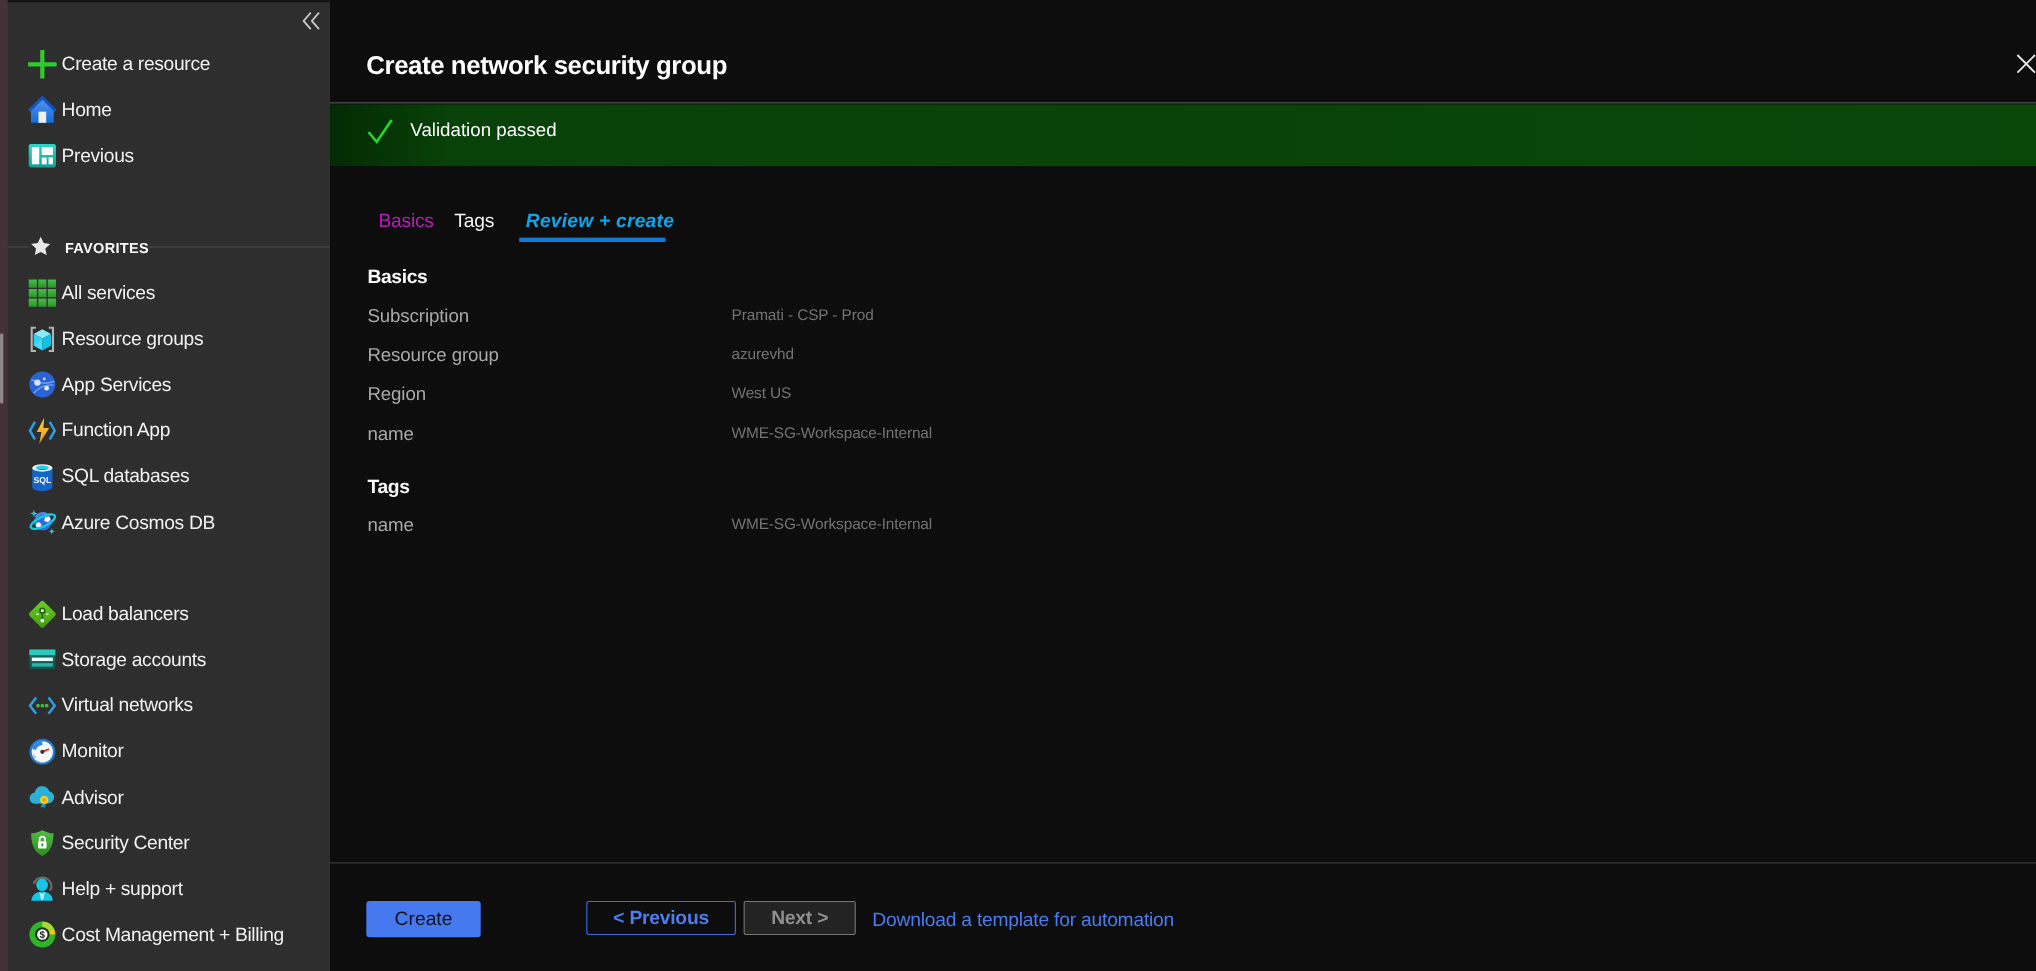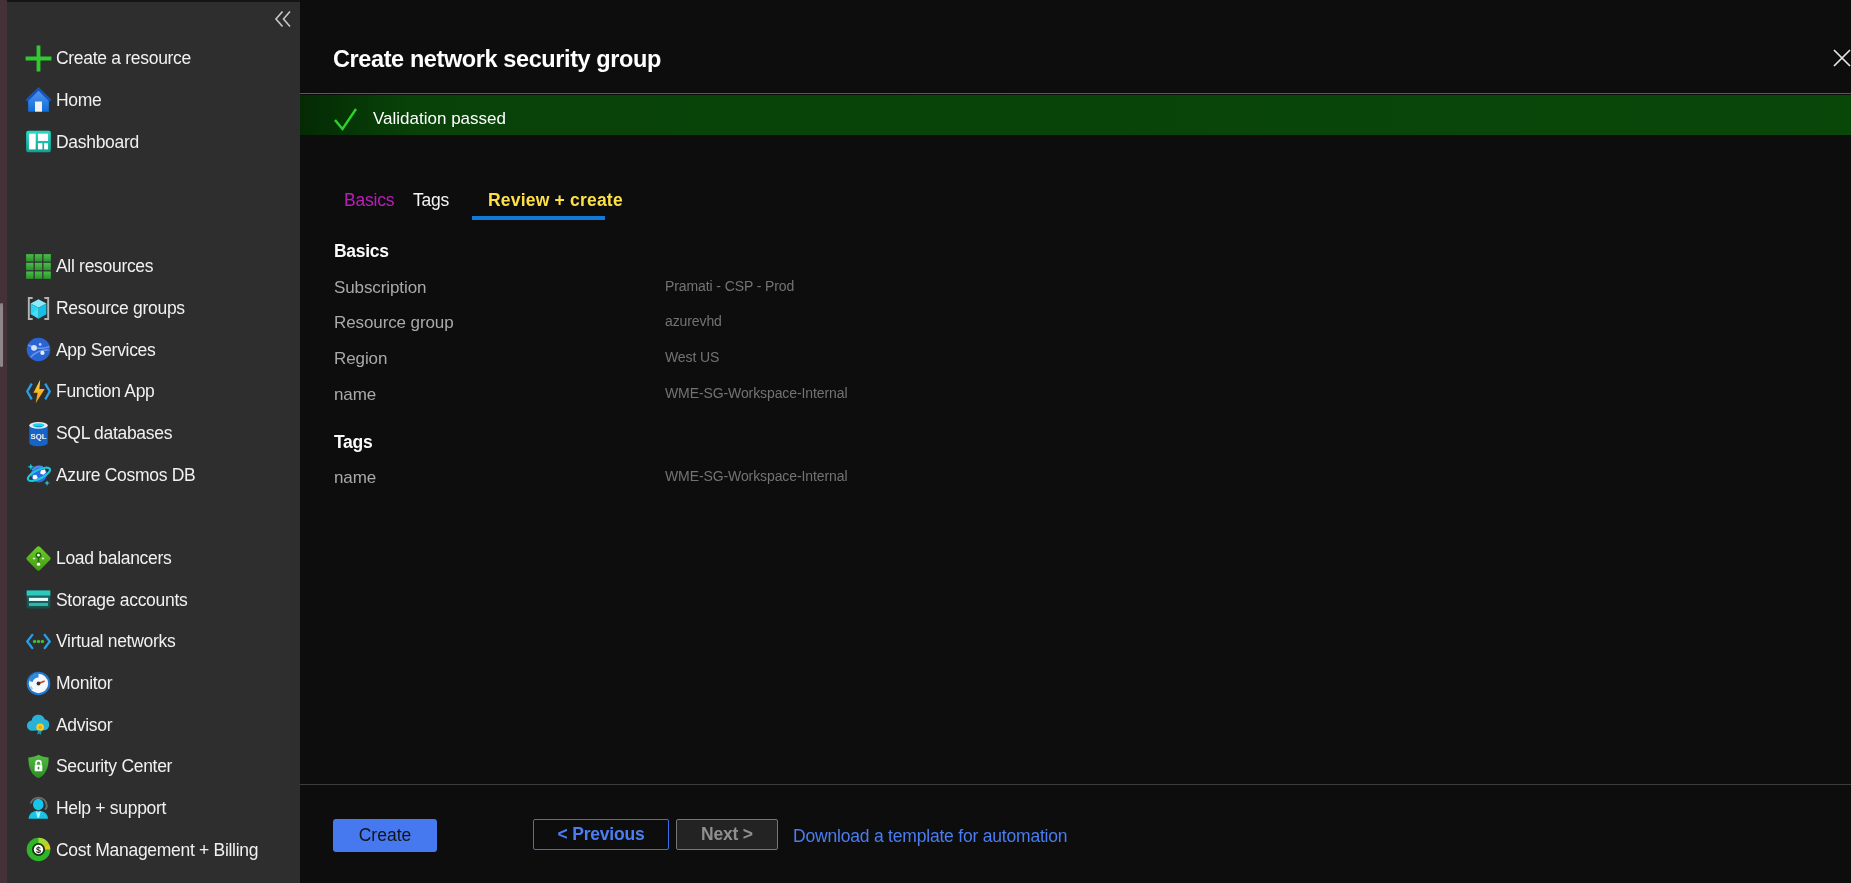--- a/index.html
+++ b/index.html
@@ -20,28 +20,28 @@
   #fav .lbl { position:absolute; left:59px; top:13.5px; font-size:13.2px; font-weight:bold; color:#fafafa; letter-spacing:0.3px; }
   
   #main { position:absolute; left:300px; top:0; width:1551px; height:883px; background:#0d0d0d; }
   #crumbbar { position:absolute; left:0; top:0; width:1551px; height:37px; border-bottom:1px solid #525252; }
   #crumbs { position:absolute; left:27px; top:9px; font-size:17px; color:#e8e8e8; white-space:nowrap; }
   #crumbs a { color:#3d6fdb; text-decoration:none; }
   #crumbs .sep { color:#9a9a9a; padding:0 9px; font-size:15px; }
   #titlebar { position:absolute; left:0; top:38px; width:1551px; height:56px; border-bottom:1px solid #5a5a5a; }
   #title { position:absolute; left:33px; top:8px; font-size:23.5px; font-weight:bold; color:#fff; letter-spacing:-0.4px; }
   #closex { position:absolute; left:1532px; top:10px; width:20px; height:20px; }
-  #banner { position:absolute; left:0; top:95px; width:1551px; height:40px;
+  #banner { position:absolute; left:0; top:95px; width:1551px; height:56px;
     background:linear-gradient(to right,#042a04 0%,#084208 7%,#094709 100%); }
   #banner svg { position:absolute; left:33px; top:11px; }
   #banner .txt { position:absolute; left:73px; top:14px; font-size:17px; color:#fff; }
   .tab { position:absolute; top:190px; font-size:17.5px; white-space:nowrap; letter-spacing:-0.2px; }
   #tab1 { left:44px; color:#bb1dbb; }
   #tab2 { left:113px; color:#f5f5f5; }
-  #tab3 { left:188px; color:#fde047; font-weight:bold; letter-spacing:0.2px; }
+  #tab3 { left:178px; color:#0ea5e9; font-weight:bold; letter-spacing:0.2px;font-style:italic; }
   #tabline { position:absolute; left:172px; top:216px; width:133px; height:3.5px; background:#0f7bd7; }
   .h2 { position:absolute; left:34px; font-size:17.5px; font-weight:bold; color:#fbfbfb; letter-spacing:-0.3px; }
   .rowlbl { position:absolute; left:34px; font-size:17px; color:#a9a9a9; letter-spacing:-0.1px; }
   .rowval { position:absolute; left:365px; font-size:14px; color:#737373; letter-spacing:-0.1px; }
   #footline { position:absolute; left:0; top:784px; width:1551px; height:1px; background:#3c3c3c; }
   #btncreate { position:absolute; left:33px; top:819px; width:104px; height:33px; background:#4678f0;
     border-radius:3px; color:#101418; font-size:17.5px; text-align:center; line-height:33px; }
   #btnprev { position:absolute; left:233px; top:819px; width:136px; height:31px; border:1px solid #3e6ce8;
     border-radius:2px; color:#4b7ef2; font-size:17.5px; font-weight:bold; text-align:center; line-height:29px; letter-spacing:-0.2px; }
   #btnnext { position:absolute; left:376px; top:819px; width:102px; height:31px; border:1px solid #767676;
@@ -82,21 +82,21 @@
             <stop offset="0" stop-color="#2bd8c8"></stop>
             <stop offset="1" stop-color="#0fa193"></stop>
           </linearGradient>
         </defs>
         <rect x="1" y="2.5" width="22" height="19" rx="2" fill="url(#dg)"></rect>
         <rect x="3.5" y="5" width="6" height="14" fill="#fff"></rect>
         <rect x="11.5" y="5" width="9" height="6.5" fill="#fff"></rect>
         <rect x="11.5" y="13.5" width="4" height="5.5" fill="#fff"></rect>
         <rect x="17" y="13.5" width="3.5" height="5.5" fill="#fff"></rect>
       </svg>
-      <div class="lbl">Dashboard</div>
+      <div class="lbl">Previous</div>
     </div>
 <div class="navitem" style="top:245.4px;">
       <svg class="ic" viewBox="0 0 24 24">
         <defs>
           <linearGradient id="arg" x1="0" y1="0" x2="0" y2="1">
             <stop offset="0" stop-color="#49bd49"></stop>
             <stop offset="1" stop-color="#2b932b"></stop>
           </linearGradient>
         </defs>
         <g fill="url(#arg)">
@@ -104,21 +104,21 @@
           <rect x="8.7" y="1" width="6.6" height="6.6"></rect>
           <rect x="16.4" y="1" width="6.6" height="6.6"></rect>
           <rect x="1" y="8.7" width="6.6" height="6.6"></rect>
           <rect x="8.7" y="8.7" width="6.6" height="6.6"></rect>
           <rect x="16.4" y="8.7" width="6.6" height="6.6"></rect>
           <rect x="1" y="16.4" width="6.6" height="6.6"></rect>
           <rect x="8.7" y="16.4" width="6.6" height="6.6"></rect>
           <rect x="16.4" y="16.4" width="6.6" height="6.6"></rect>
         </g>
       </svg>
-      <div class="lbl">All resources</div>
+      <div class="lbl">All services</div>
     </div>
 <div class="navitem" style="top:287.1px;">
       <svg class="ic" viewBox="0 0 24 24">
         <path d="M6.8 2.6H3.4v18.8h3.4M17.2 2.6h3.4v18.8h-3.4" fill="none" stroke="#b3b3b3" stroke-width="1.7"></path>
         <polygon points="12,3.8 19,7.6 12,11.4 5,7.6" fill="#8deafa"></polygon>
         <polygon points="5,7.6 12,11.4 12,21 5,17.2" fill="#2bd4f2"></polygon>
         <polygon points="19,7.6 12,11.4 12,21 19,17.2" fill="#13c0e6"></polygon>
         <polygon points="6.2,16.6 12,21 12,11.4" fill="#66e2f8" opacity="0.55"></polygon>
       </svg>
       <div class="lbl">Resource groups</div>
@@ -257,20 +257,28 @@
       <svg class="ic" viewBox="0 0 24 24">
         <circle cx="12" cy="12" r="10.5" fill="#2fb52a"></circle>
         <path d="M12 1.5a10.5 10.5 0 0 1 9.3 5.6l-4.7 2.7A5.2 5.2 0 0 0 12 6.8z" fill="#a8d832"></path>
         <path d="M21.3 7.1a10.5 10.5 0 0 1 1.2 4.9h-5.3a5.2 5.2 0 0 0-0.6-2.2z" fill="#f0c419"></path>
         <circle cx="12" cy="12" r="5.8" fill="#17340f"></circle>
         <circle cx="12" cy="12" r="4.2" fill="#fff"></circle>
         <text x="12" y="14.8" font-family="Liberation Sans" font-size="8" font-weight="bold" fill="#222" text-anchor="middle">$</text>
       </svg>
       <div class="lbl">Cost Management + Billing</div>
     </div>
+  <div id="fav">
+    <div class="line" style="left:0;width:26px;"></div>
+    <div class="line" style="left:135px;width:165px;"></div>
+    <svg class="star" viewBox="0 0 24 24">
+        <path fill="#e8e8e8" d="M12 1.6l3.2 6.8 7.2.9-5.3 5 1.4 7.2L12 18l-6.5 3.5 1.4-7.2-5.3-5 7.2-.9z"></path>
+      </svg>
+    <div class="lbl">FAVORITES</div>
+  </div>
   <div id="leftstrip"></div>
   <div id="lefttab"></div>
 </div>
 <div id="main">
   <div id="titlebar">
     <div id="title">Create network security group</div>
     <svg id="closex" viewBox="0 0 20 20">
         <path d="M2 2l16 16M18 2L2 18" stroke="#e6e6e6" stroke-width="1.7"></path>
       </svg>
   </div>

